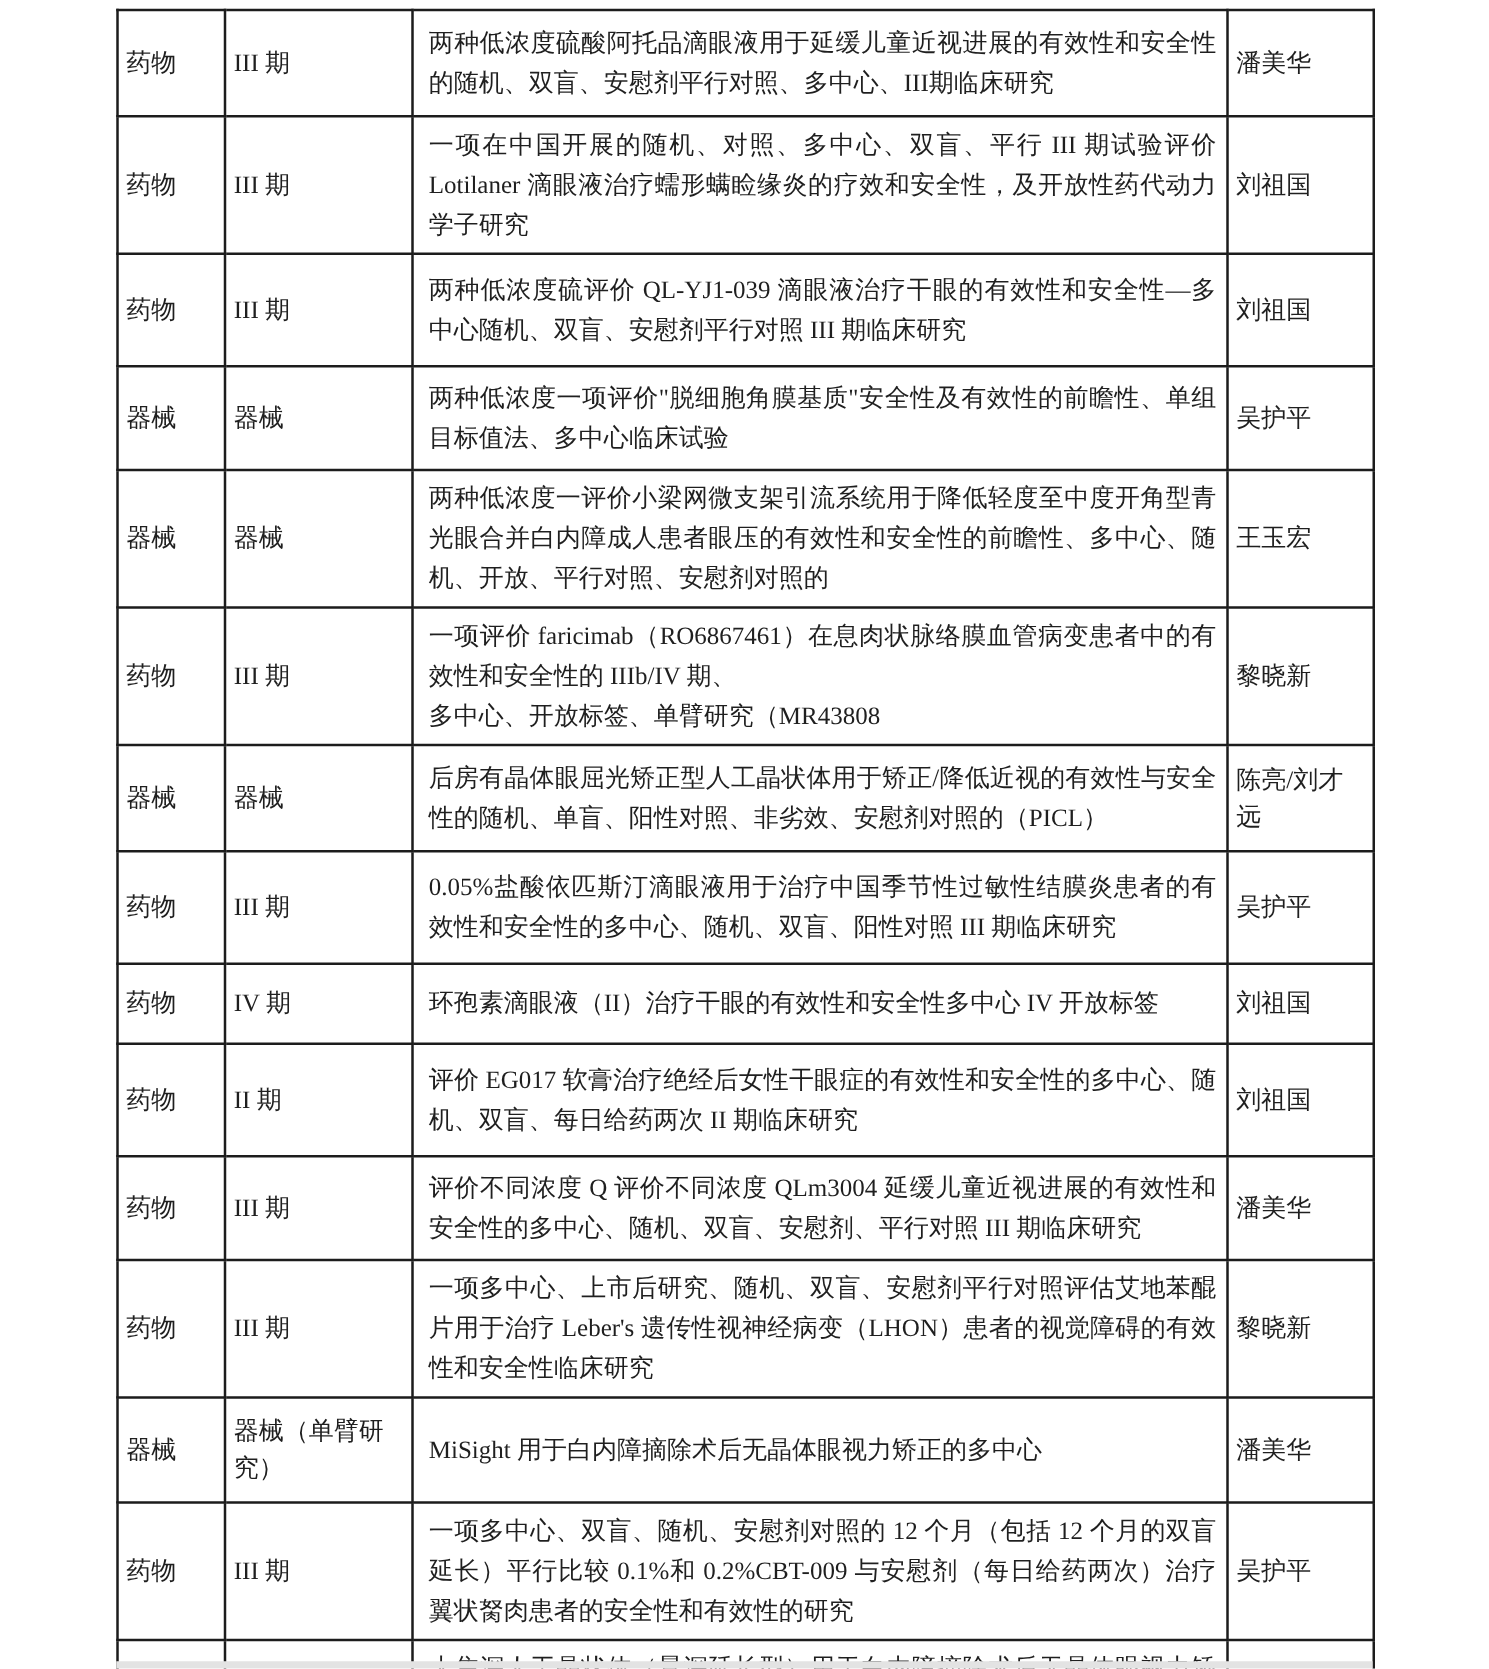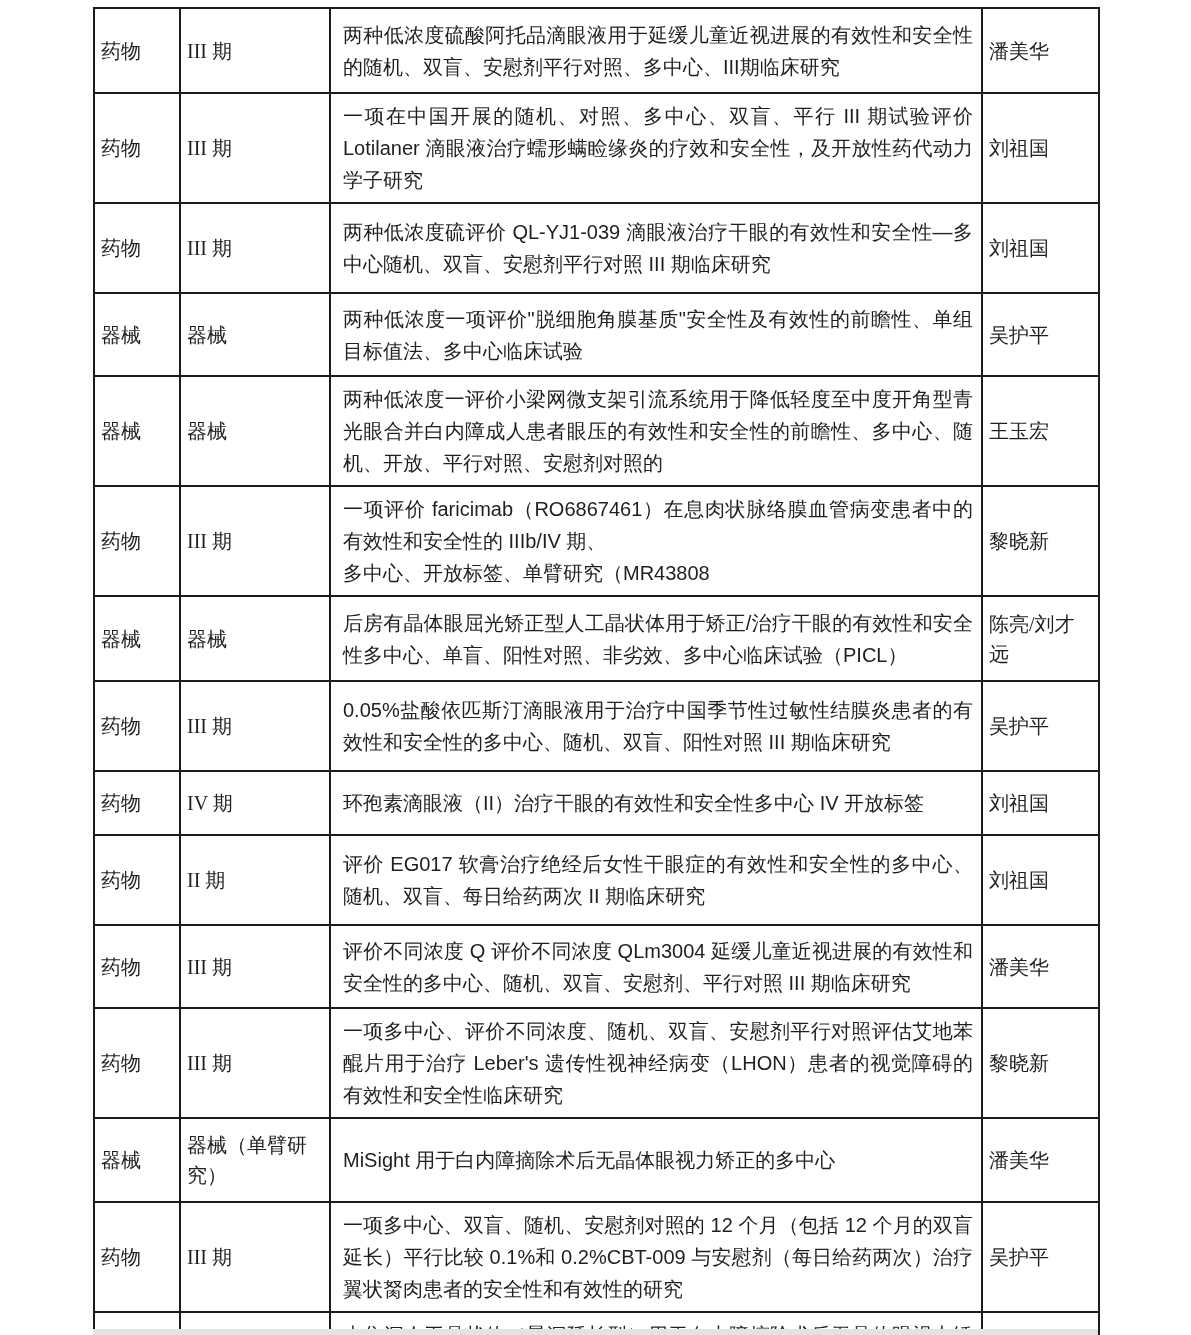--- a/index.html
+++ b/index.html
@@ -33,20 +33,21 @@
   td.type, td.phase, td.pi {
     line-height: 30px;
     padding: 4px 6px;
     font-family: Liberation Serif, serif;
   }
   td.title {
     text-align: justify;
     padding: 6px 8px 6px 12px;
     line-height: 32px;
     white-space: pre-line;
+    font-family: Liberation Serif, serif;
   }
   
   tr:nth-child(1)  { height: 85px; }
   tr:nth-child(2)  { height: 97px; }
   tr:nth-child(3)  { height: 90px; }
   tr:nth-child(4)  { height: 83px; }
   tr:nth-child(5)  { height: 95px; }
   tr:nth-child(6)  { height: 94px; }
   tr:nth-child(7)  { height: 85px; }
   tr:nth-child(8)  { height: 90px; }
@@ -111,21 +112,21 @@
         <tr>
           <td class="type">药物</td>
           <td class="phase">III 期</td>
           <td class="title">一项评价 faricimab（RO6867461）在息肉状脉络膜血管病变患者中的有效性和安全性的 IIIb/IV 期、
 多中心、开放标签、单臂研究（MR43808</td>
           <td class="pi">黎晓新</td>
         </tr>
         <tr>
           <td class="type">器械</td>
           <td class="phase">器械</td>
-          <td class="title">后房有晶体眼屈光矫正型人工晶状体用于矫正/治疗干眼的有效性和安全性多中心、单盲、阳性对照、非劣效、多中心临床试验（PICL）</td>
+          <td class="title">后房有晶体眼屈光矫正型人工晶状体用于矫正/降低近视的有效性与安全性的随机、单盲、阳性对照、非劣效、安慰剂对照的（PICL）</td>
           <td class="pi">陈亮/刘才远</td>
         </tr>
         <tr>
           <td class="type">药物</td>
           <td class="phase">III 期</td>
           <td class="title">0.05%盐酸依匹斯汀滴眼液用于治疗中国季节性过敏性结膜炎患者的有效性和安全性的多中心、随机、双盲、阳性对照 III 期临床研究</td>
           <td class="pi">吴护平</td>
         </tr>
         <tr>
           <td class="type">药物</td>
@@ -141,21 +142,21 @@
         </tr>
         <tr>
           <td class="type">药物</td>
           <td class="phase">III 期</td>
           <td class="title">评价不同浓度 Q 评价不同浓度 QLm3004 延缓儿童近视进展的有效性和安全性的多中心、随机、双盲、安慰剂、平行对照 III 期临床研究</td>
           <td class="pi">潘美华</td>
         </tr>
         <tr>
           <td class="type">药物</td>
           <td class="phase">III 期</td>
-          <td class="title">一项多中心、评价不同浓度、随机、双盲、安慰剂平行对照评估艾地苯醌片用于治疗 Leber's 遗传性视神经病变（LHON）患者的视觉障碍的有效性和安全性临床研究</td>
+          <td class="title">一项多中心、上市后研究、随机、双盲、安慰剂平行对照评估艾地苯醌片用于治疗 Leber's 遗传性视神经病变（LHON）患者的视觉障碍的有效性和安全性临床研究</td>
           <td class="pi">黎晓新</td>
         </tr>
         <tr>
           <td class="type">器械</td>
           <td class="phase">器械（单臂研究）</td>
           <td class="title">MiSight 用于白内障摘除术后无晶体眼视力矫正的多中心</td>
           <td class="pi">潘美华</td>
         </tr>
         <tr>
           <td class="type">药物</td>

